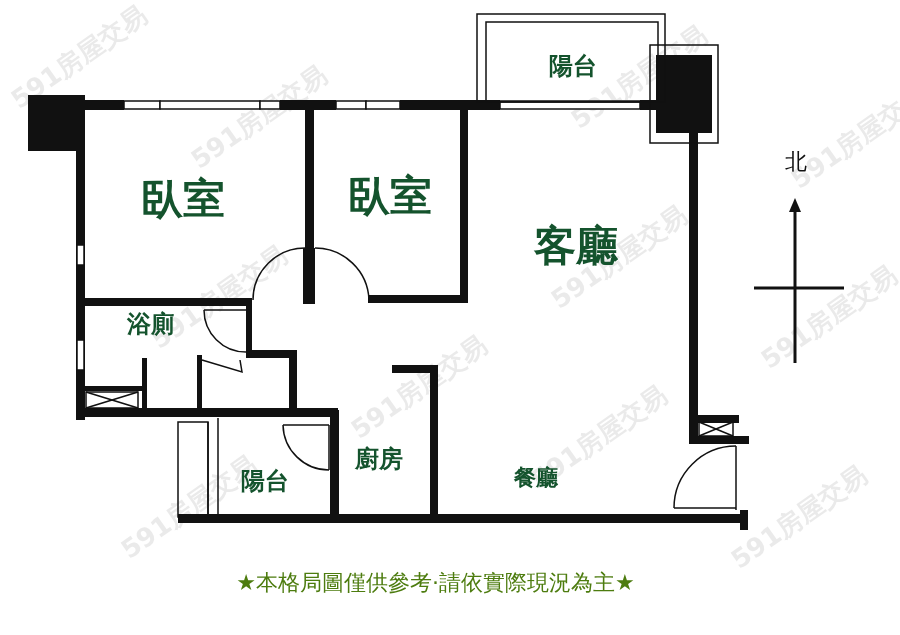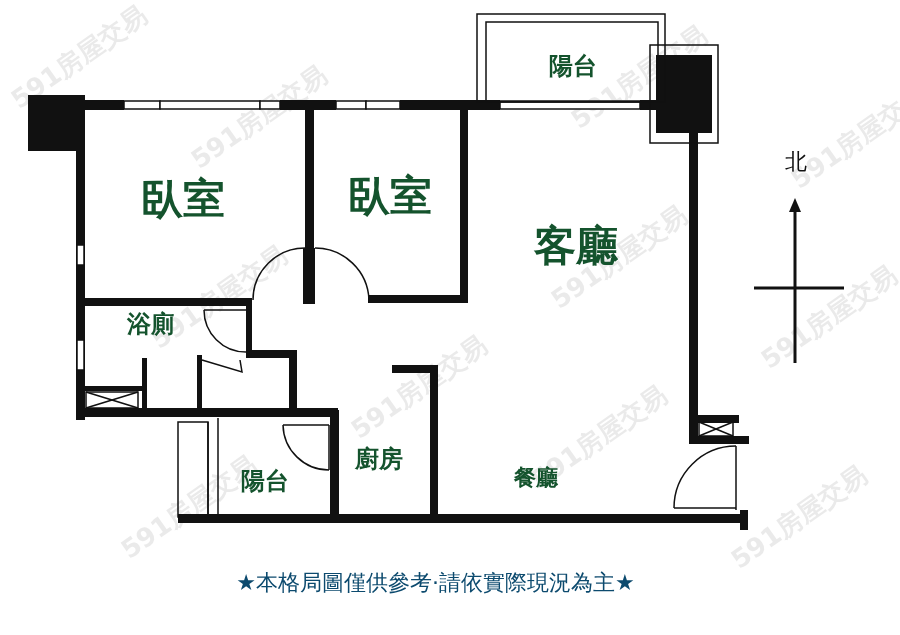--- a/index.html
+++ b/index.html
@@ -3,21 +3,21 @@
 <meta charset="utf-8">
 <style>
   html,body{margin:0;padding:0;background:#fff;}
   body{width:900px;height:635px;position:relative;overflow:hidden;font-family:"DejaVu Sans",sans-serif;}
   svg{position:absolute;left:0;top:0;}
   .room-label{position:absolute;font-family:Liberation Mono, monospace;color:#14532d;white-space:nowrap;transform:translate(-50%,-50%);}
   .big{font-size:42px;font-weight:bold;}
   .mid{font-size:24px;font-weight:bold;}
   .sm{font-size:22px;font-weight:bold;margin-top:34px;}
   .north{position:absolute;font-size:22px;color:#111;transform:translate(-50%,-50%);}
-  .footer{position:absolute;left:0;width:871px;top:568px;text-align:center;font-size:22px;color:#0c4a6e;}
+  .footer{position:absolute;left:0;width:871px;top:568px;text-align:center;font-size:22px;color:#4d7c0f;}
   .wm{position:absolute;font-size:26px;font-weight:bold;color:rgba(180,180,180,0.28);transform:rotate(-35deg);white-space:nowrap;}
 </style>
 </head>
 <body>
 
 <div class="wm" style="left:0px;top:40px;">591房屋交易</div>
 <div class="wm" style="left:180px;top:100px;">591房屋交易</div>
 <div class="wm" style="left:560px;top:60px;">591房屋交易</div>
 <div class="wm" style="left:780px;top:120px;">591房屋交易</div>
 <div class="wm" style="left:540px;top:240px;">591房屋交易</div>

